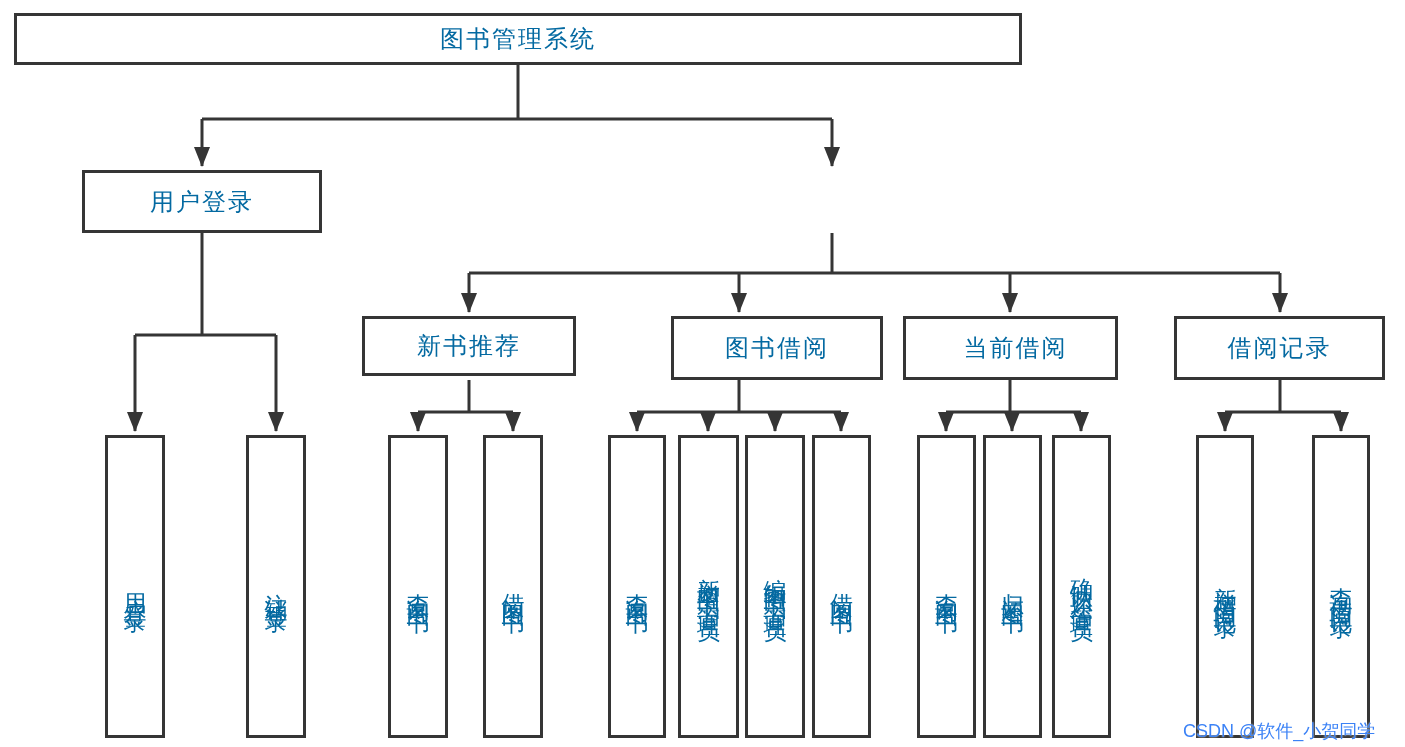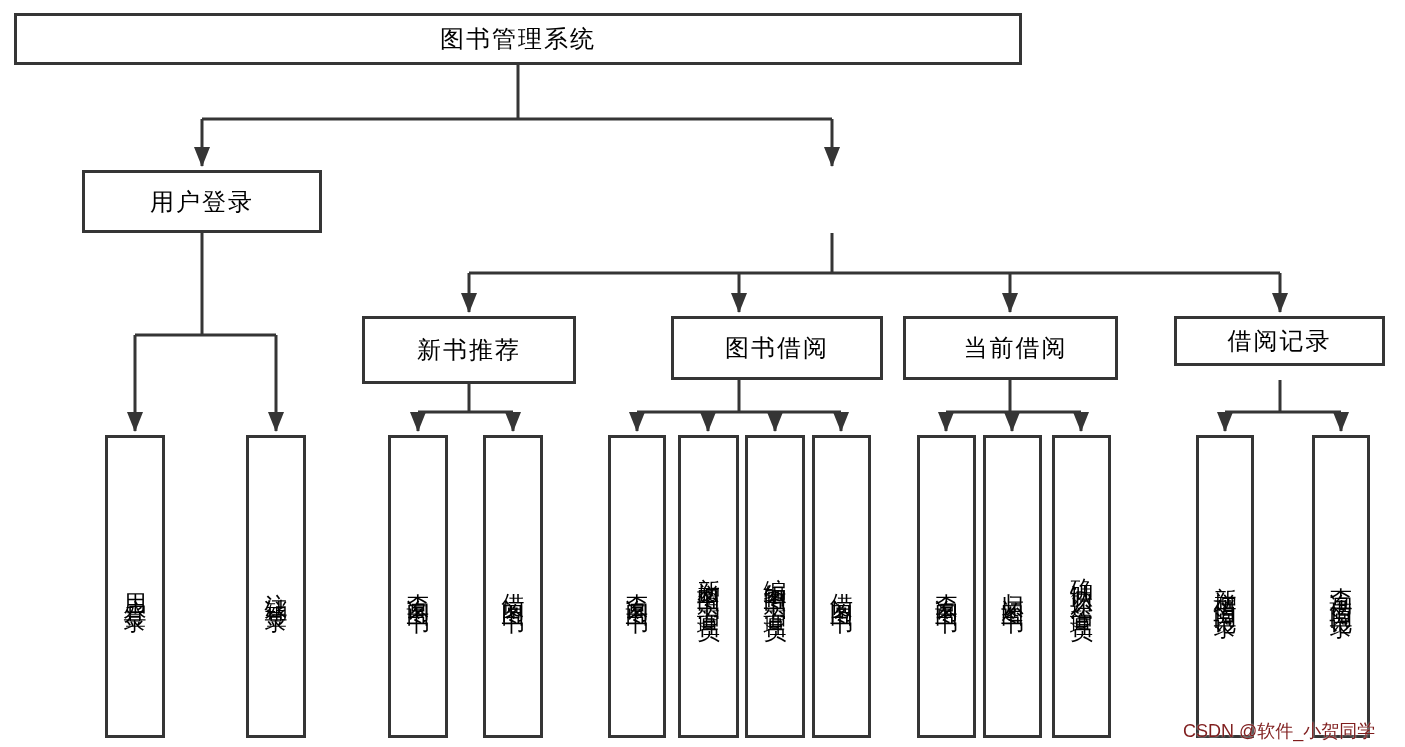--- a/index.html
+++ b/index.html
@@ -21,21 +21,21 @@
     top: 0;
     width: 1405px;
     height: 747px;
     pointer-events: none;
   }
   .node {
     position: absolute;
     box-sizing: border-box;
     border: 3px solid #353535;
     background: #ffffff;
-    color: #000000;
+    color: #0369a1;
     display: flex;
     align-items: center;
     justify-content: center;
     font-size: 24px;
     letter-spacing: 2px;
     line-height: 1;
     white-space: nowrap;
     z-index: 2;
   }
   .node.v {
@@ -44,21 +44,21 @@
     letter-spacing: 6px;
     white-space: normal;
     font-size: 23px;
   }
   .watermark {
     position: absolute;
     left: 1183px;
     top: 719px;
     font-size: 18px;
     letter-spacing: 0px;
-    color: #7f1d1d;
+    color: #3b82f6;
     text-shadow: 0 0 2px rgba(255,255,255,0.9);
     z-index: 5;
   }
 </style>
 </head>
 <body>
 
 <div class="canvas">
 
   <svg class="edges" viewBox="0 0 1405 747" xmlns="http://www.w3.org/2000/svg">
@@ -122,24 +122,24 @@
         <path d="M1225,412 L1225,431" marker-end="url(#arr)"></path>
         <path d="M1341,412 L1341,431" marker-end="url(#arr)"></path>
       </g>
     </g>
   </svg>
 
   <div class="node" style="left:14px; top:13px; width:1008px; height:52px;">图书管理系统</div>
 
   <div class="node" style="left:82px; top:170px; width:240px; height:63px;">用户登录</div>
 
-  <div class="node" style="left:362px; top:316px; width:214px; height:68px;">新书推荐</div>
+  <div class="node" style="left:362px; top:316px; width:214px; height:60px;">新书推荐</div>
   <div class="node" style="left:633px; top:316px; width:212px; height:64px;margin-left:38px;">图书借阅</div>
   <div class="node" style="left:903px; top:316px; width:215px; height:64px;padding-left:10px;">当前借阅</div>
-  <div class="node" style="left:1174px; top:316px; width:211px; height:50px;">借阅记录</div>
+  <div class="node" style="left:1174px; top:316px; width:211px; height:64px;">借阅记录</div>
 
   <div class="node v" style="left:105px; top:435px; width:60px; height:303px;">用户登录</div>
   <div class="node v" style="left:246px; top:435px; width:60px; height:303px;">注销登录</div>
 
   <div class="node v" style="left:388px; top:435px; width:60px; height:303px;">查询图书</div>
   <div class="node v" style="left:483px; top:435px; width:60px; height:303px;">借阅图书</div>
 
   <div class="node v" style="left:608px; top:435px; width:58px; height:303px;">查询图书</div>
   <div class="node v" style="left:678px; top:435px; width:61px; height:303px;">新增图书（管理员）</div>
   <div class="node v" style="left:745px; top:435px; width:60px; height:303px;">编辑图书（管理员）</div>

